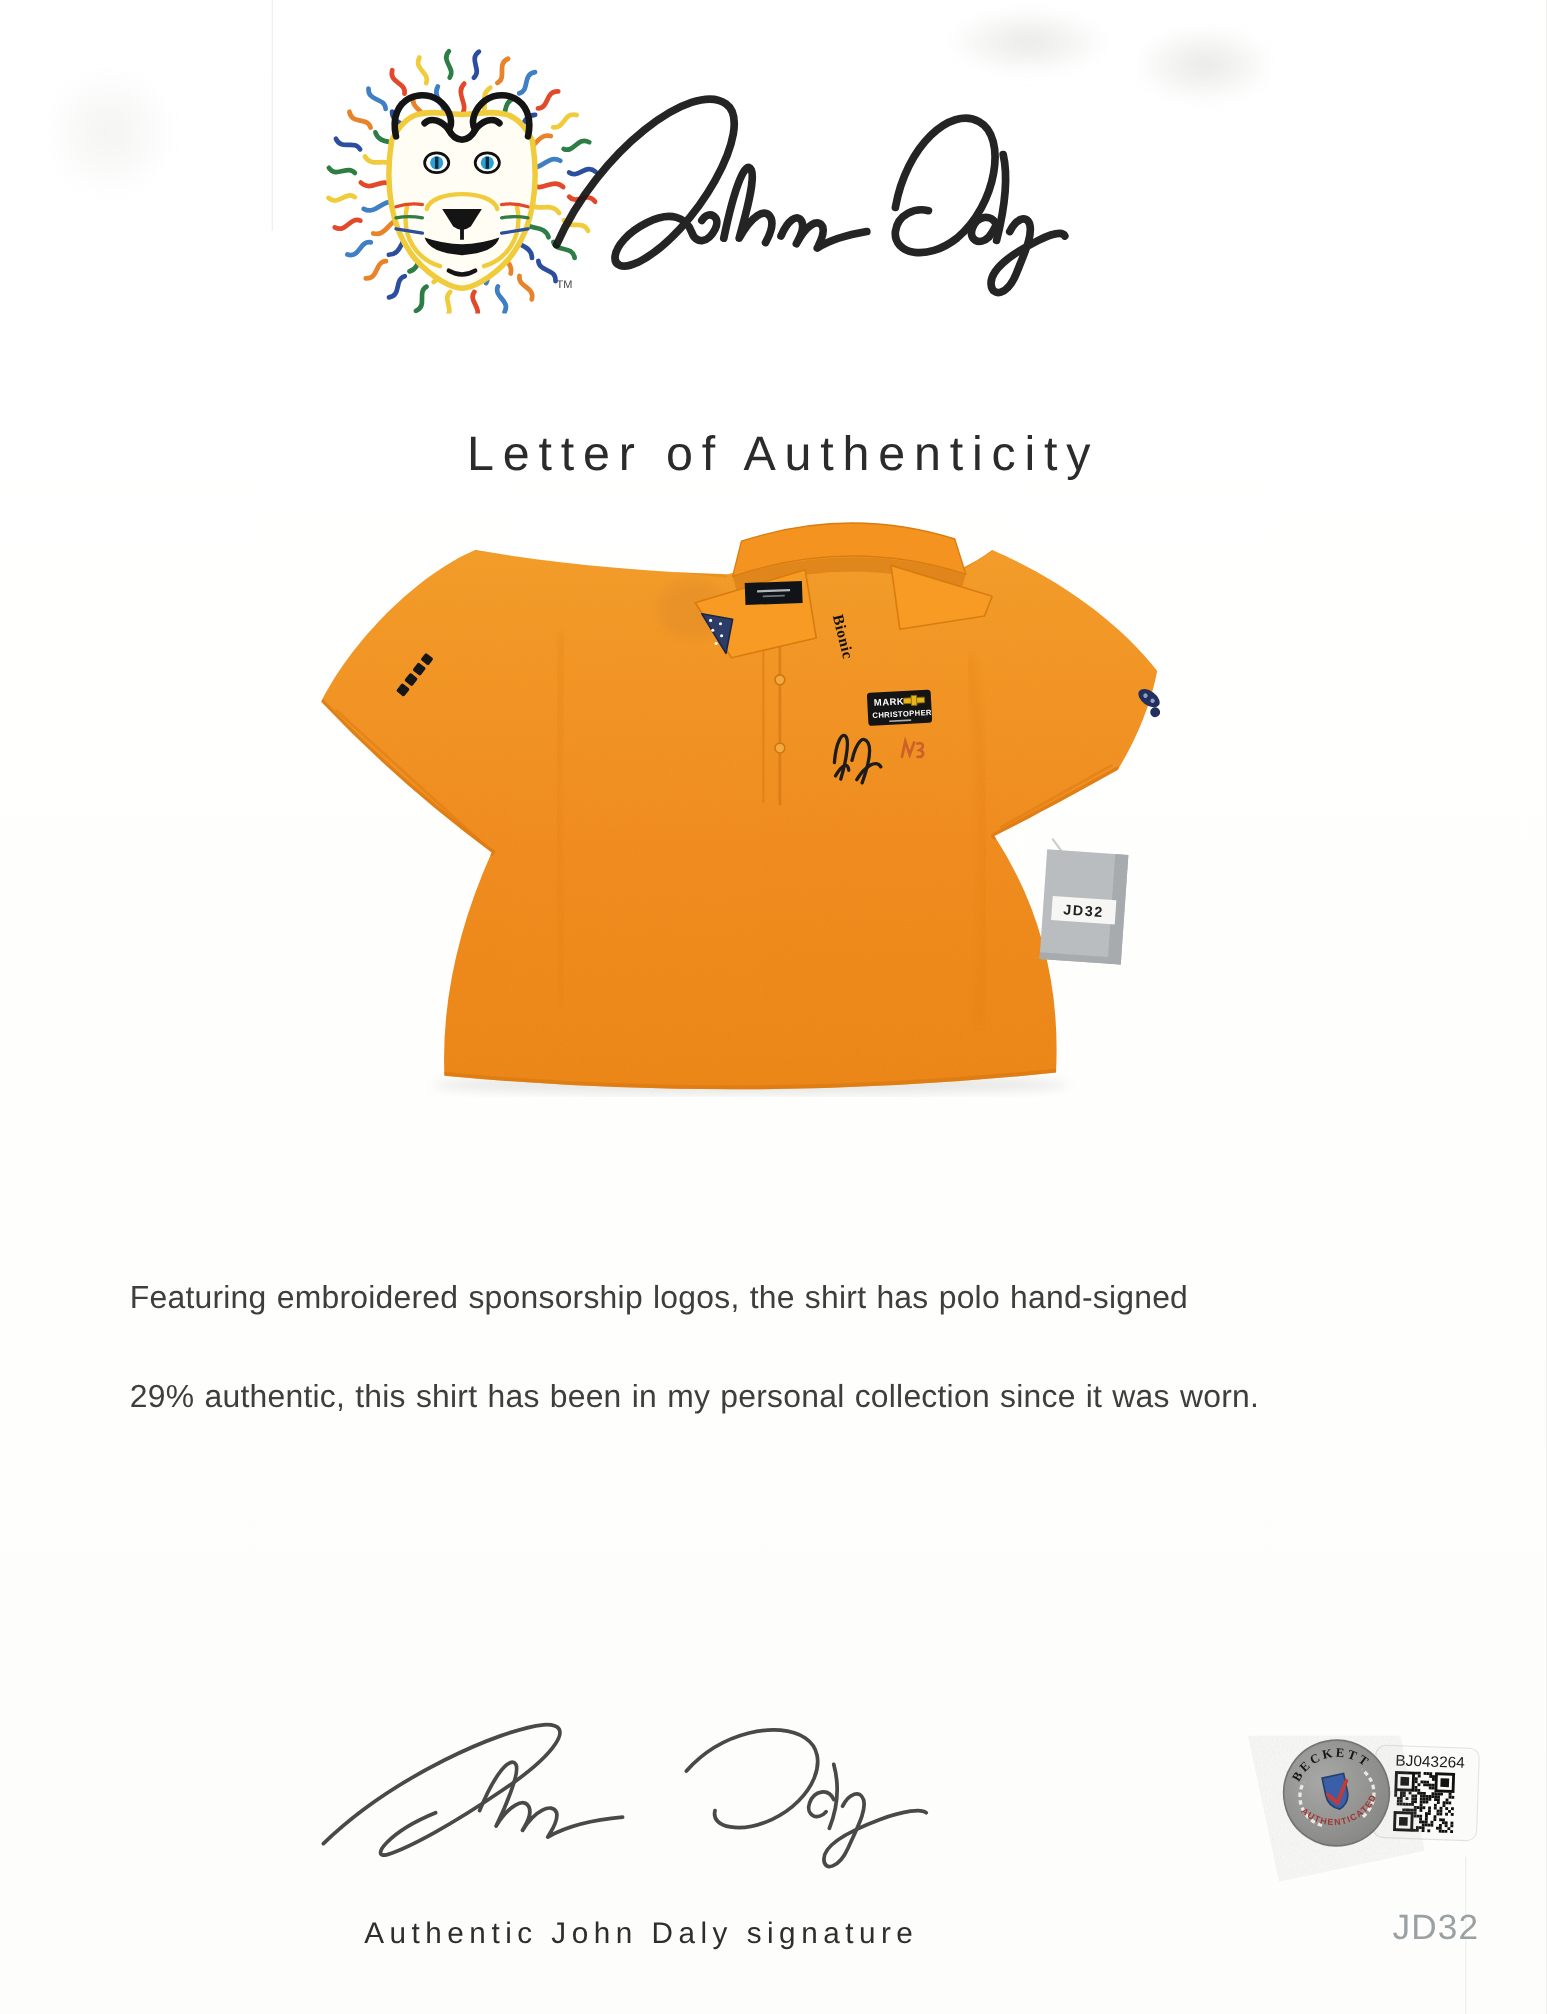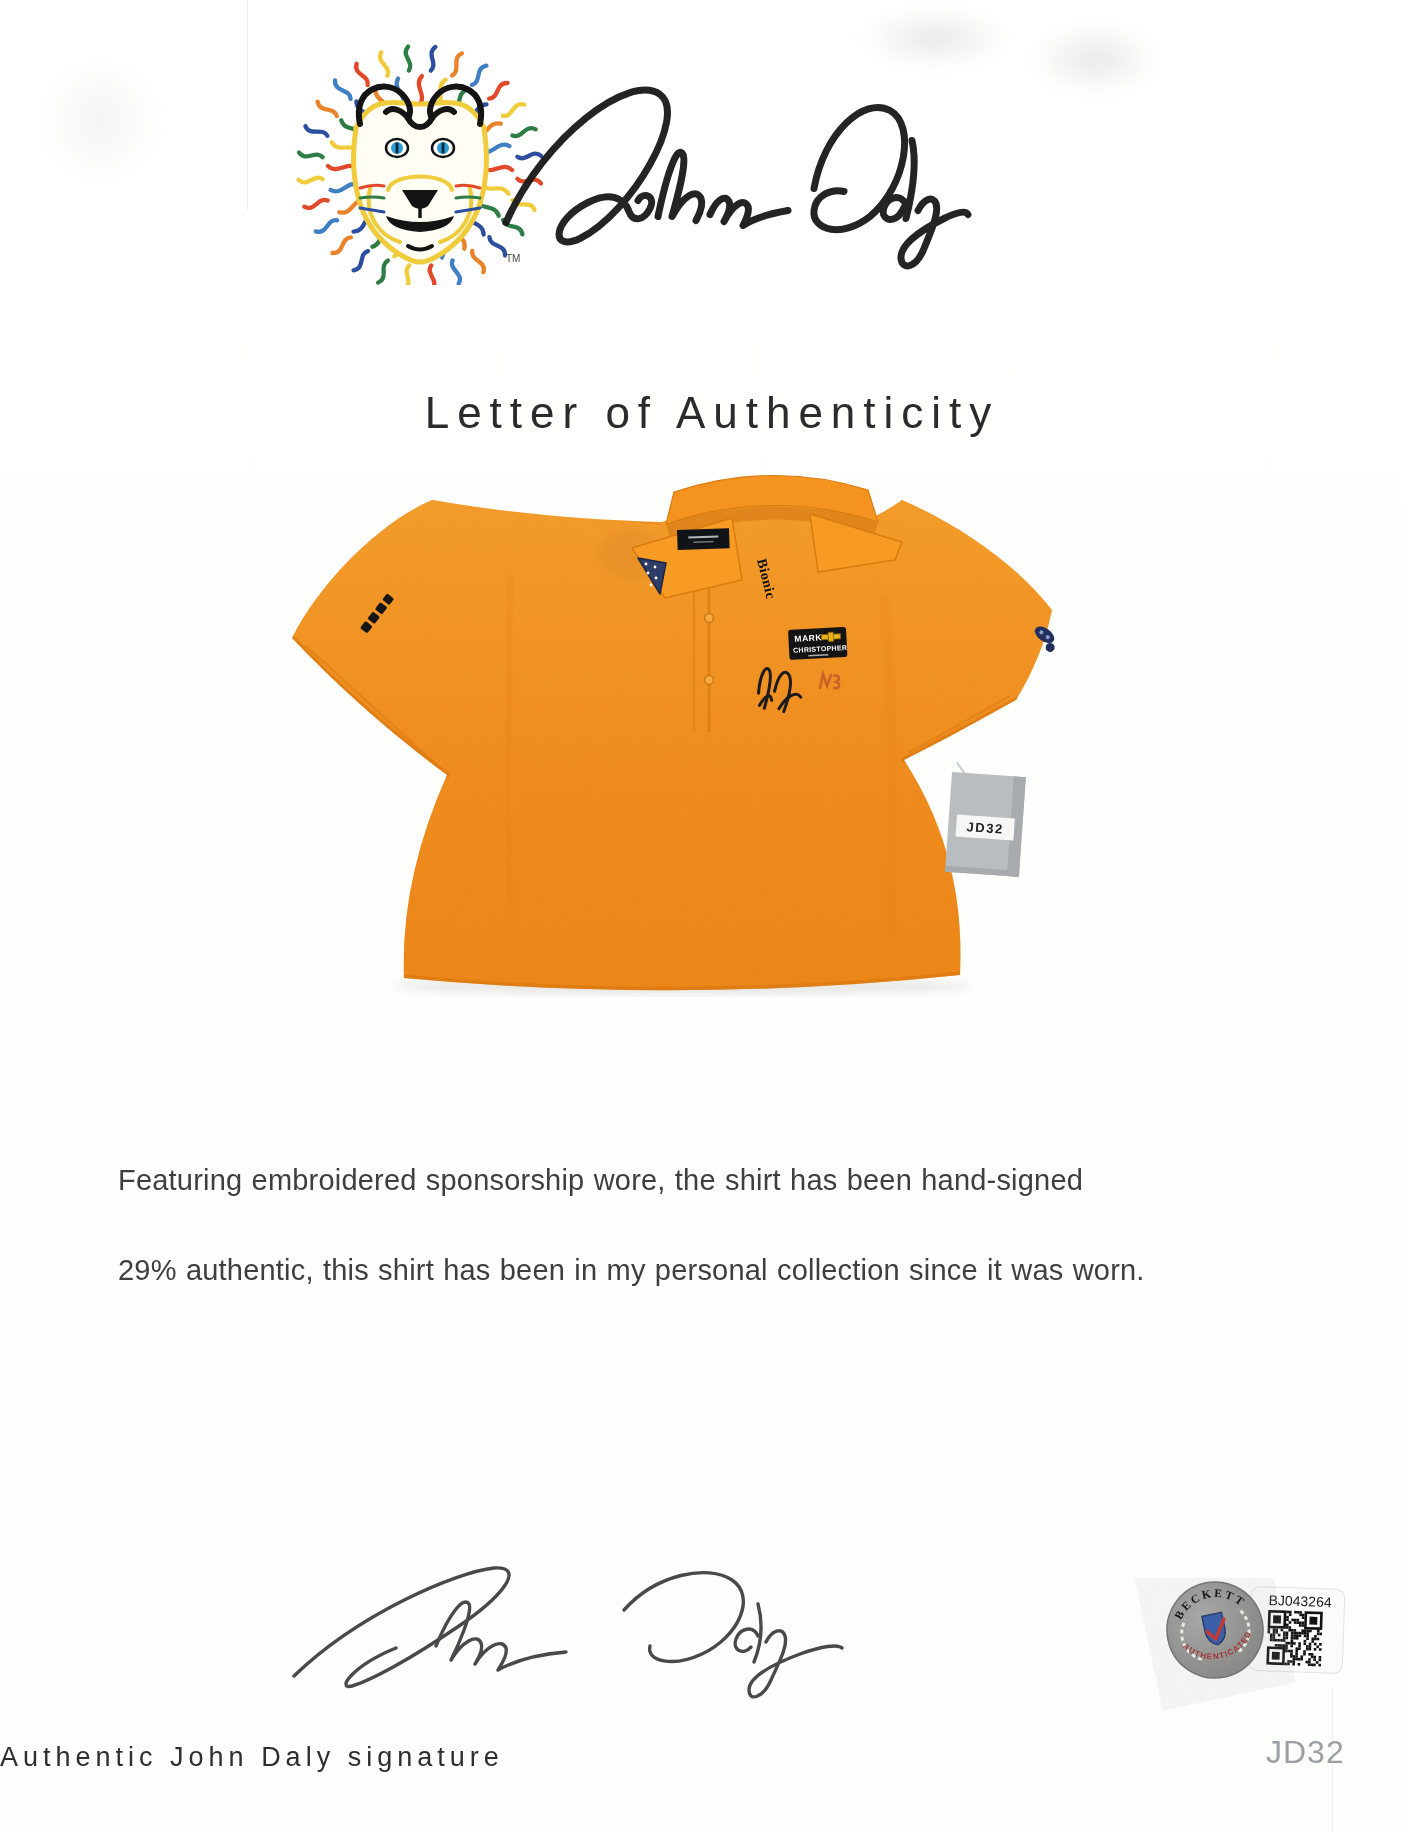--- a/index.html
+++ b/index.html
@@ -17,21 +17,21 @@
     position:absolute;left:12px;top:388px;width:1400px;text-align:center;
     font-size:44px;letter-spacing:8px;color:#2b2b2b;font-weight:400;
   }
   .shirt-wrap{position:absolute;left:262px;top:430px;width:815px;height:575px;}
   .body-text{position:absolute;left:118px;top:1158px;width:1190px;
     font-size:29px;line-height:44px;color:#3e3e3e;letter-spacing:.2px;word-spacing:1px;}
   .para2{margin-top:46px;}
   .sig-bottom{position:absolute;left:288px;top:1548px;width:560px;height:185px;}
   .beckett-wrap{position:absolute;left:1108px;top:1578px;width:260px;height:140px;}
   .sig-caption{
-    position:absolute;left:0;top:1742px;width:1166px;text-align:left;
+    position:absolute;left:0;top:1742px;width:1166px;text-align:center;
     font-size:27px;letter-spacing:5px;color:#2e2e2e;
   }
   .page-code{
     position:absolute;left:1266px;top:1734px;font-size:32px;
     color:#9aa0a4;letter-spacing:1px;
   }
   svg text{font-family:"Liberation Sans",sans-serif;}
   .serif{font-family:"Liberation Serif",serif;}
 </style>
 </head>
@@ -266,21 +266,21 @@
       <line x1="14" y1="2" x2="4" y2="-10" stroke="#c9cdd0" stroke-width="2"></line>
       <rect width="74" height="100" fill="#b9bdbf"></rect>
       <rect x="62" width="12" height="100" fill="#a7abad"></rect>
       <rect y="94" width="74" height="6" fill="#a7abad"></rect>
       <rect x="8" y="42" width="58" height="22" fill="#f6f6f4"></rect>
       <text x="37" y="58" text-anchor="middle" font-size="13" font-weight="bold" letter-spacing="1.5" fill="#222">JD32</text>
     </g>
   </svg>
 
   <div class="body-text">
-    <div>Featuring embroidered sponsorship wore, the shirt has been hand-signed</div>
+    <div>Featuring embroidered sponsorship logos, the shirt has polo hand-signed</div>
     <div class="para2">29% authentic, this shirt has been in my personal collection since it was worn.</div>
   </div>
 
   <svg class="sig-bottom" viewBox="0 0 560 185">
     <g fill="none" stroke="#3a3a3a" stroke-width="3.4" stroke-linecap="round" stroke-linejoin="round" opacity=".92">
       <path d="M 6,128 C 70,66 168,24 206,20 C 238,18 216,48 168,80 C 124,110 84,132 64,138 C 48,142 64,118 108,100"></path>
       <path d="M 148,98 C 162,64 176,48 181,56 C 185,64 170,98 163,112 C 174,94 189,85 193,95 C 196,103 189,112 187,116
                C 198,98 214,90 218,100 C 220,108 212,118 210,122 C 228,112 254,106 278,104"></path>
       <path d="M 336,62 C 368,26 420,16 444,32 C 468,48 452,88 414,106 C 386,119 358,114 362,98"></path>
       <path d="M 470,88 C 465,77 452,80 448,91 C 444,102 455,108 463,99"></path>

